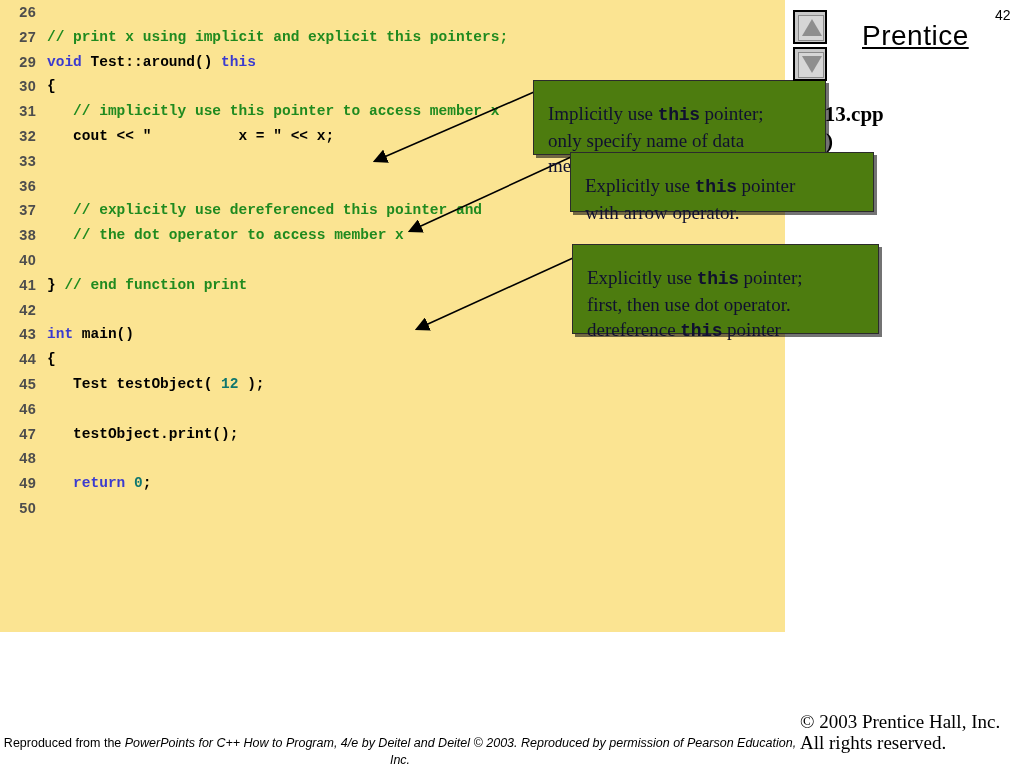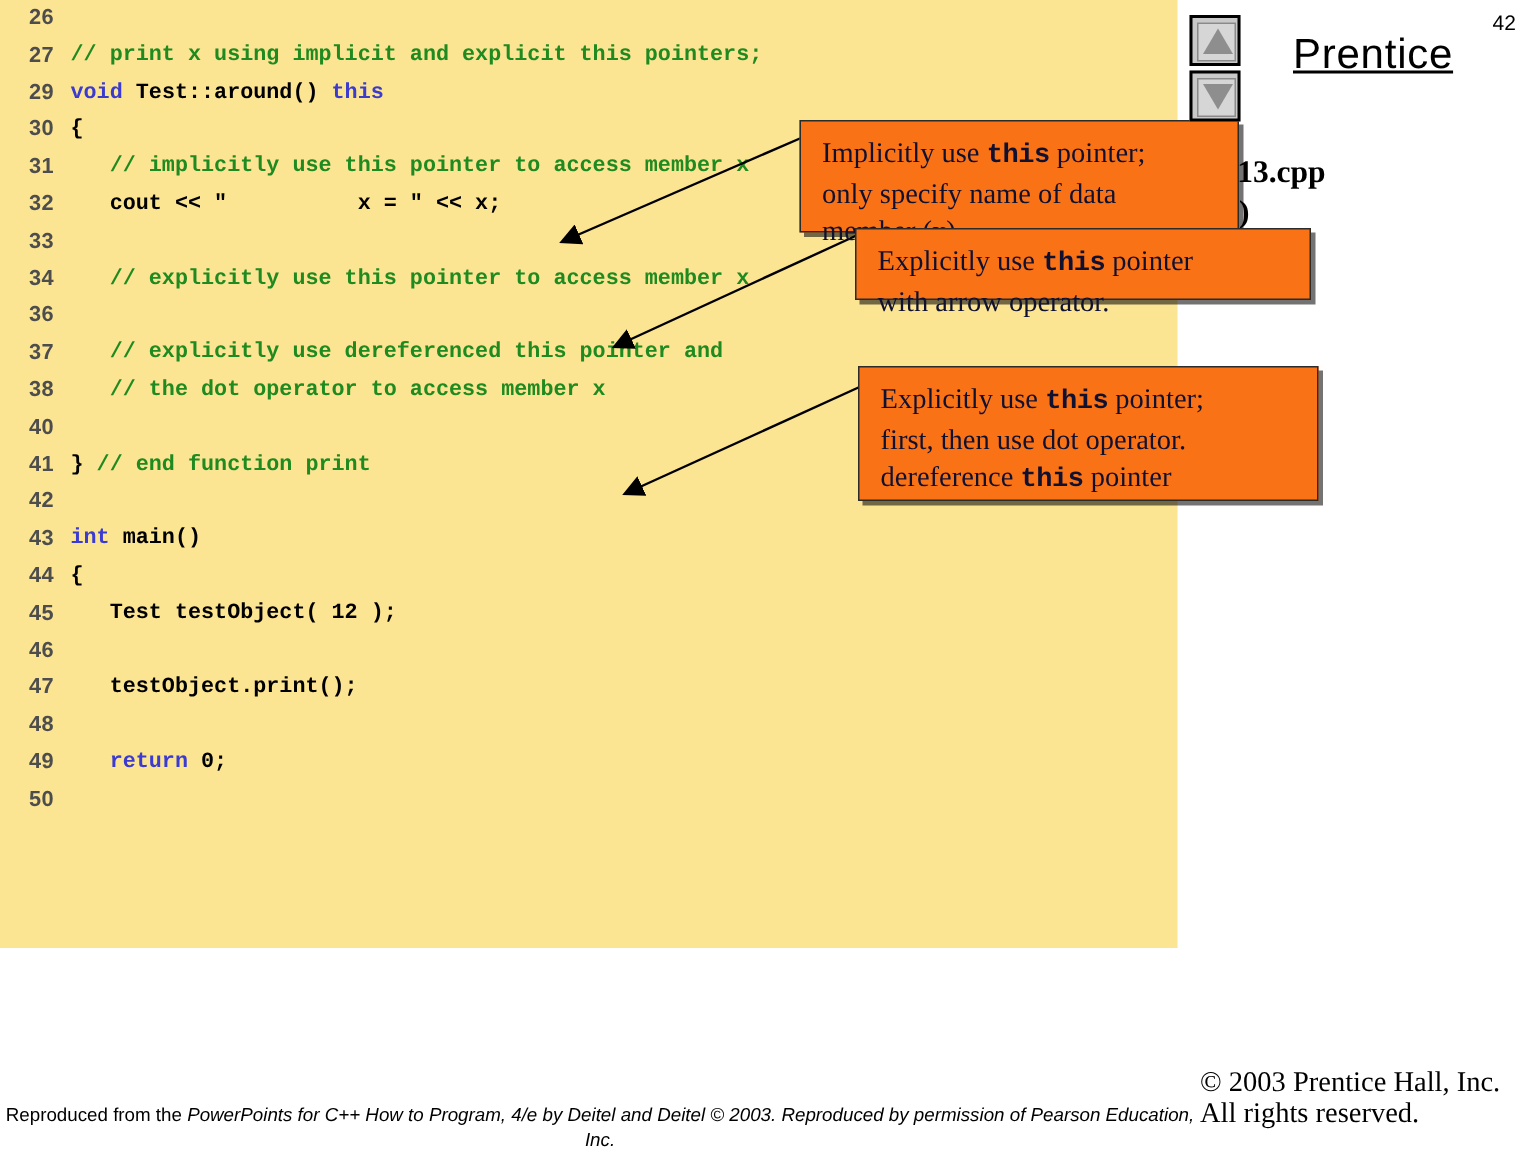--- a/index.html
+++ b/index.html
@@ -45,52 +45,52 @@
     font-size: 14.5px;
     font-weight: bold;
     letter-spacing: 0.3px;
   }
   .code-line .src {
     position: absolute;
     left: 47px;
   }
   .tok-cm { color: #1f8a1f; }
   .tok-kw { color: #3b3bcf; }
-  .tok-num { color: #000000; }
+  .tok-num { color: #0f766e; }
   .tok-pl { color: #000000; }
 
   
   #leaders {
     position: absolute;
     left: 0; top: 0;
     width: 1024px; height: 768px;
     pointer-events: none;
   }
 
   
   .callout {
     position: absolute;
-    background: #f97316;
+    background: #4d7c0f;
     border: 1.5px solid #2b2b2b;
     box-shadow: 3px 3px 0 rgba(0,0,0,0.55);
     font-family: "Liberation Serif", "DejaVu Serif", serif;
     font-size: 19px;
     line-height: 25px;
     color: #101030;
-    padding: 9px 12px 8px 14px;
+    padding: 20px 12px 8px 14px;
     box-sizing: border-box;
   }
   .callout .mono {
     font-family: "Liberation Mono", "DejaVu Sans Mono", monospace;
     font-weight: bold;
     font-size: 18px;
     letter-spacing: -0.3px;
   }
   #callout-1 { left: 533px; top: 80px; width: 293px; height: 75px; z-index: 6; }
-  #callout-2 { left: 570px; top: 152px; width: 304px; height: 48px; z-index: 7; }
+  #callout-2 { left: 570px; top: 152px; width: 304px; height: 60px; z-index: 7; }
   #callout-3 { left: 572px; top: 244px; width: 307px; height: 90px; z-index: 7; }
 
   
   #outline-title {
     position: absolute;
     left: 862px;
     top: 20px;
     font-size: 28px;
     font-weight: normal;
     color: #000;
@@ -182,21 +182,20 @@
 
 <div id="code-panel">
   <div id="code-lines">
       <div class="code-line"><span class="ln">26</span><span class="src"></span></div>
       <div class="code-line"><span class="ln">27</span><span class="src"><span class="tok-cm">// print x using implicit and explicit this pointers;</span></span></div>
       <div class="code-line"><span class="ln">29</span><span class="src"><span class="tok-kw">void</span><span class="tok-pl"> Test::around() </span><span class="tok-kw">this</span></span></div>
       <div class="code-line"><span class="ln">30</span><span class="src"><span class="tok-pl">{</span></span></div>
       <div class="code-line"><span class="ln">31</span><span class="src"><span class="tok-cm">   // implicitly use this pointer to access member x</span></span></div>
       <div class="code-line"><span class="ln">32</span><span class="src"><span class="tok-pl">   cout &lt;&lt; "          x = " &lt;&lt; x;</span></span></div>
       <div class="code-line"><span class="ln">33</span><span class="src"></span></div>
-      <div class="code-line"><span class="ln">34</span><span class="src"><span class="tok-cm">   // explicitly use this pointer to access member x</span></span></div>
       <div class="code-line"><span class="ln">36</span><span class="src"></span></div>
       <div class="code-line"><span class="ln">37</span><span class="src"><span class="tok-cm">   // explicitly use dereferenced this pointer and</span></span></div>
       <div class="code-line"><span class="ln">38</span><span class="src"><span class="tok-cm">   // the dot operator to access member x</span></span></div>
       <div class="code-line"><span class="ln">40</span><span class="src"></span></div>
       <div class="code-line"><span class="ln">41</span><span class="src"><span class="tok-pl">} </span><span class="tok-cm">// end function print</span></span></div>
       <div class="code-line"><span class="ln">42</span><span class="src"></span></div>
       <div class="code-line"><span class="ln">43</span><span class="src"><span class="tok-kw">int</span><span class="tok-pl"> main()</span></span></div>
       <div class="code-line"><span class="ln">44</span><span class="src"><span class="tok-pl">{</span></span></div>
       <div class="code-line"><span class="ln">45</span><span class="src"><span class="tok-pl">   Test testObject( </span><span class="tok-num">12</span><span class="tok-pl"> );</span></span></div>
       <div class="code-line"><span class="ln">46</span><span class="src"></span></div>

